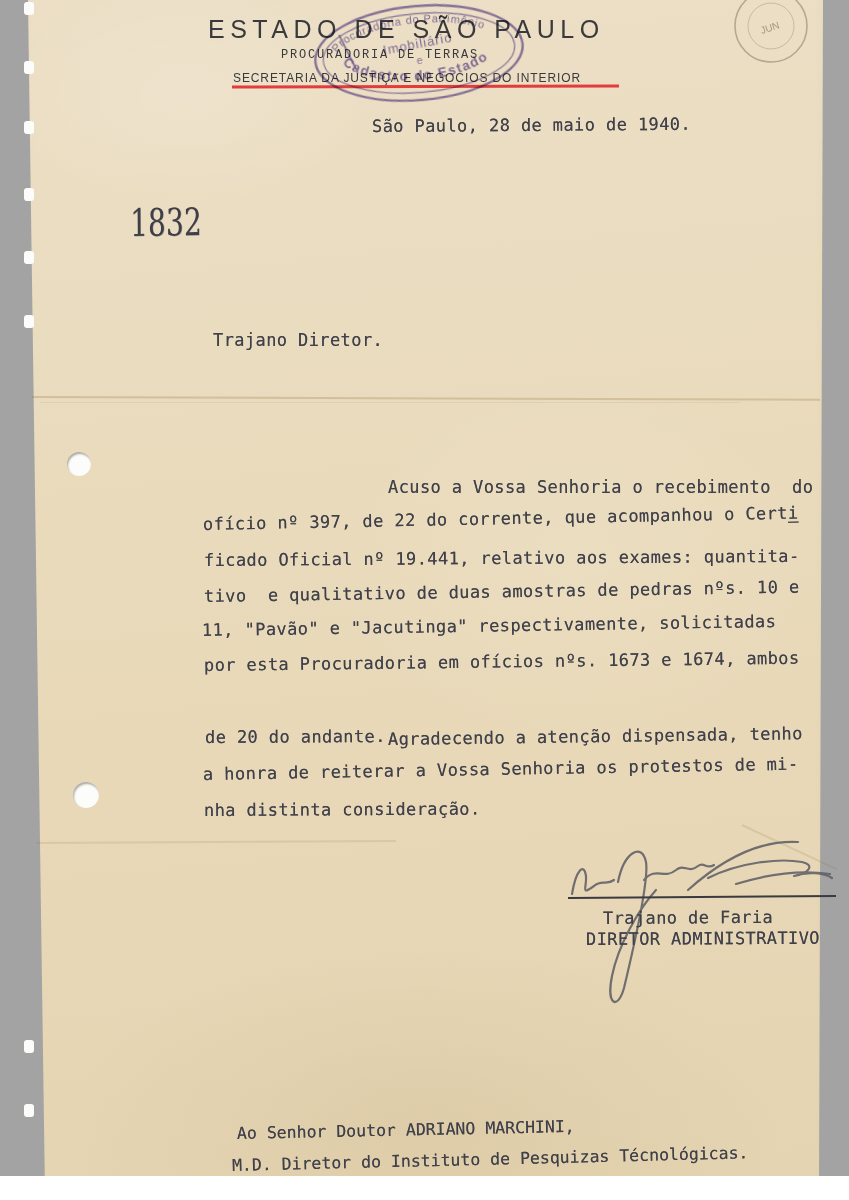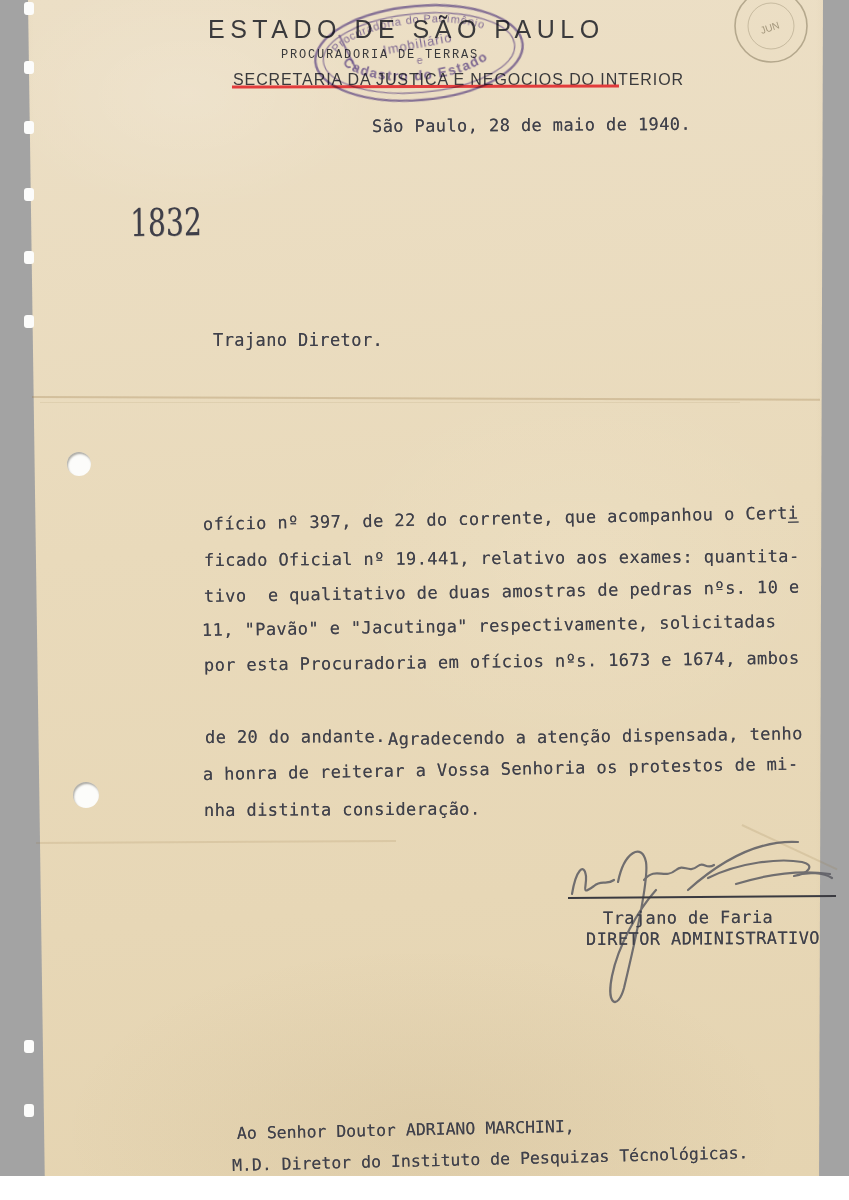--- a/index.html
+++ b/index.html
@@ -24,21 +24,21 @@
         box-shadow:inset 1px 2px 2px rgba(110,105,95,.55);}
   .hole.h1{left:67px;top:452px;width:24px;height:24px;}
   .hole.h2{left:73px;top:782px;width:26px;height:26px;}
   .notch{position:absolute;left:24px;width:10px;height:13px;background:#fcfcfb;border-radius:3px;}
   .shadow-bottom{position:absolute;left:56px;top:1187px;width:780px;height:6px;background:#3d3d3d;
                  border-radius:2px;transform:rotate(.2deg);opacity:.92;}
   
   .lh{position:absolute;color:#3a3a3c;white-space:pre;}
   .lh1{left:208px;top:15px;font-size:25px;letter-spacing:5.5px;font-weight:400;}
   .lh2{left:281px;top:48px;font-size:12px;letter-spacing:1.8px;font-family:Liberation Mono, monospace;}
-  .lh3{left:233px;top:71px;font-size:16px;letter-spacing:.9px;}
+  .lh3{left:233px;top:71px;font-size:12px;letter-spacing:.9px;}
   .red-rule{position:absolute;left:232px;top:85px;width:387px;height:2.5px;background:#e23c3c;
             transform:rotate(-.15deg);}
   
   .oval-stamp{position:absolute;left:297px;top:-10px;mix-blend-mode:multiply;}
   .round-stamp{position:absolute;left:727px;top:-18px;mix-blend-mode:multiply;}
   
   .tw{position:absolute;font-family:"DejaVu Sans Mono",monospace;font-size:17px;color:#3f404a;
       letter-spacing:.4px;white-space:pre;transform-origin:left center;
       text-shadow:0 0 .6px rgba(63,64,74,.7);}
   .dateline{left:372px;top:116px;transform:rotate(-.4deg);}
@@ -125,20 +125,21 @@
     <circle cx="44" cy="44" r="23" fill="none" stroke="#7d7660" stroke-width="1" stroke-opacity=".3"></circle>
     <text x="44" y="49" text-anchor="middle" transform="rotate(-18 44 49)" font-family="Liberation Sans, sans-serif" font-size="10" fill="#736c56" fill-opacity=".55">JUN</text>
   </svg>
 
   <div class="tw dateline">São Paulo, 28 de maio de 1940.</div>
 
   <div class="protocol">1832</div>
 
   <div class="tw salutation">Trajano Diretor.</div>
 
+  <div class="tw bl p1l1"><span>Acuso a Vossa Senhoria o recebimento  do</span></div>
   <div class="tw bl p1l2"><span>ofício nº 397, de 22 do corrente, que acompanhou o Cert</span><span class="u-tail">i</span></div>
   <div class="tw bl p1l3"><span>ficado Oficial nº 19.441, relativo aos exames: quantita-</span></div>
   <div class="tw bl p1l4"><span>tivo  e qualitativo de duas amostras de pedras nºs. 10 e</span></div>
   <div class="tw bl p1l5"><span>11, "Pavão" e "Jacutinga" respectivamente, solicitadas</span></div>
   <div class="tw bl p1l6"><span>por esta Procuradoria em ofícios nºs. 1673 e 1674, ambos</span></div>
   <div class="tw bl p1l7"><span>de 20 do andante.</span></div>
 
   <div class="tw bl p2l1"><span>Agradecendo a atenção dispensada, tenho</span></div>
   <div class="tw bl p2l2"><span>a honra de reiterar a Vossa Senhoria os protestos de mi-</span></div>
   <div class="tw bl p2l3"><span>nha distinta consideração.</span></div>

